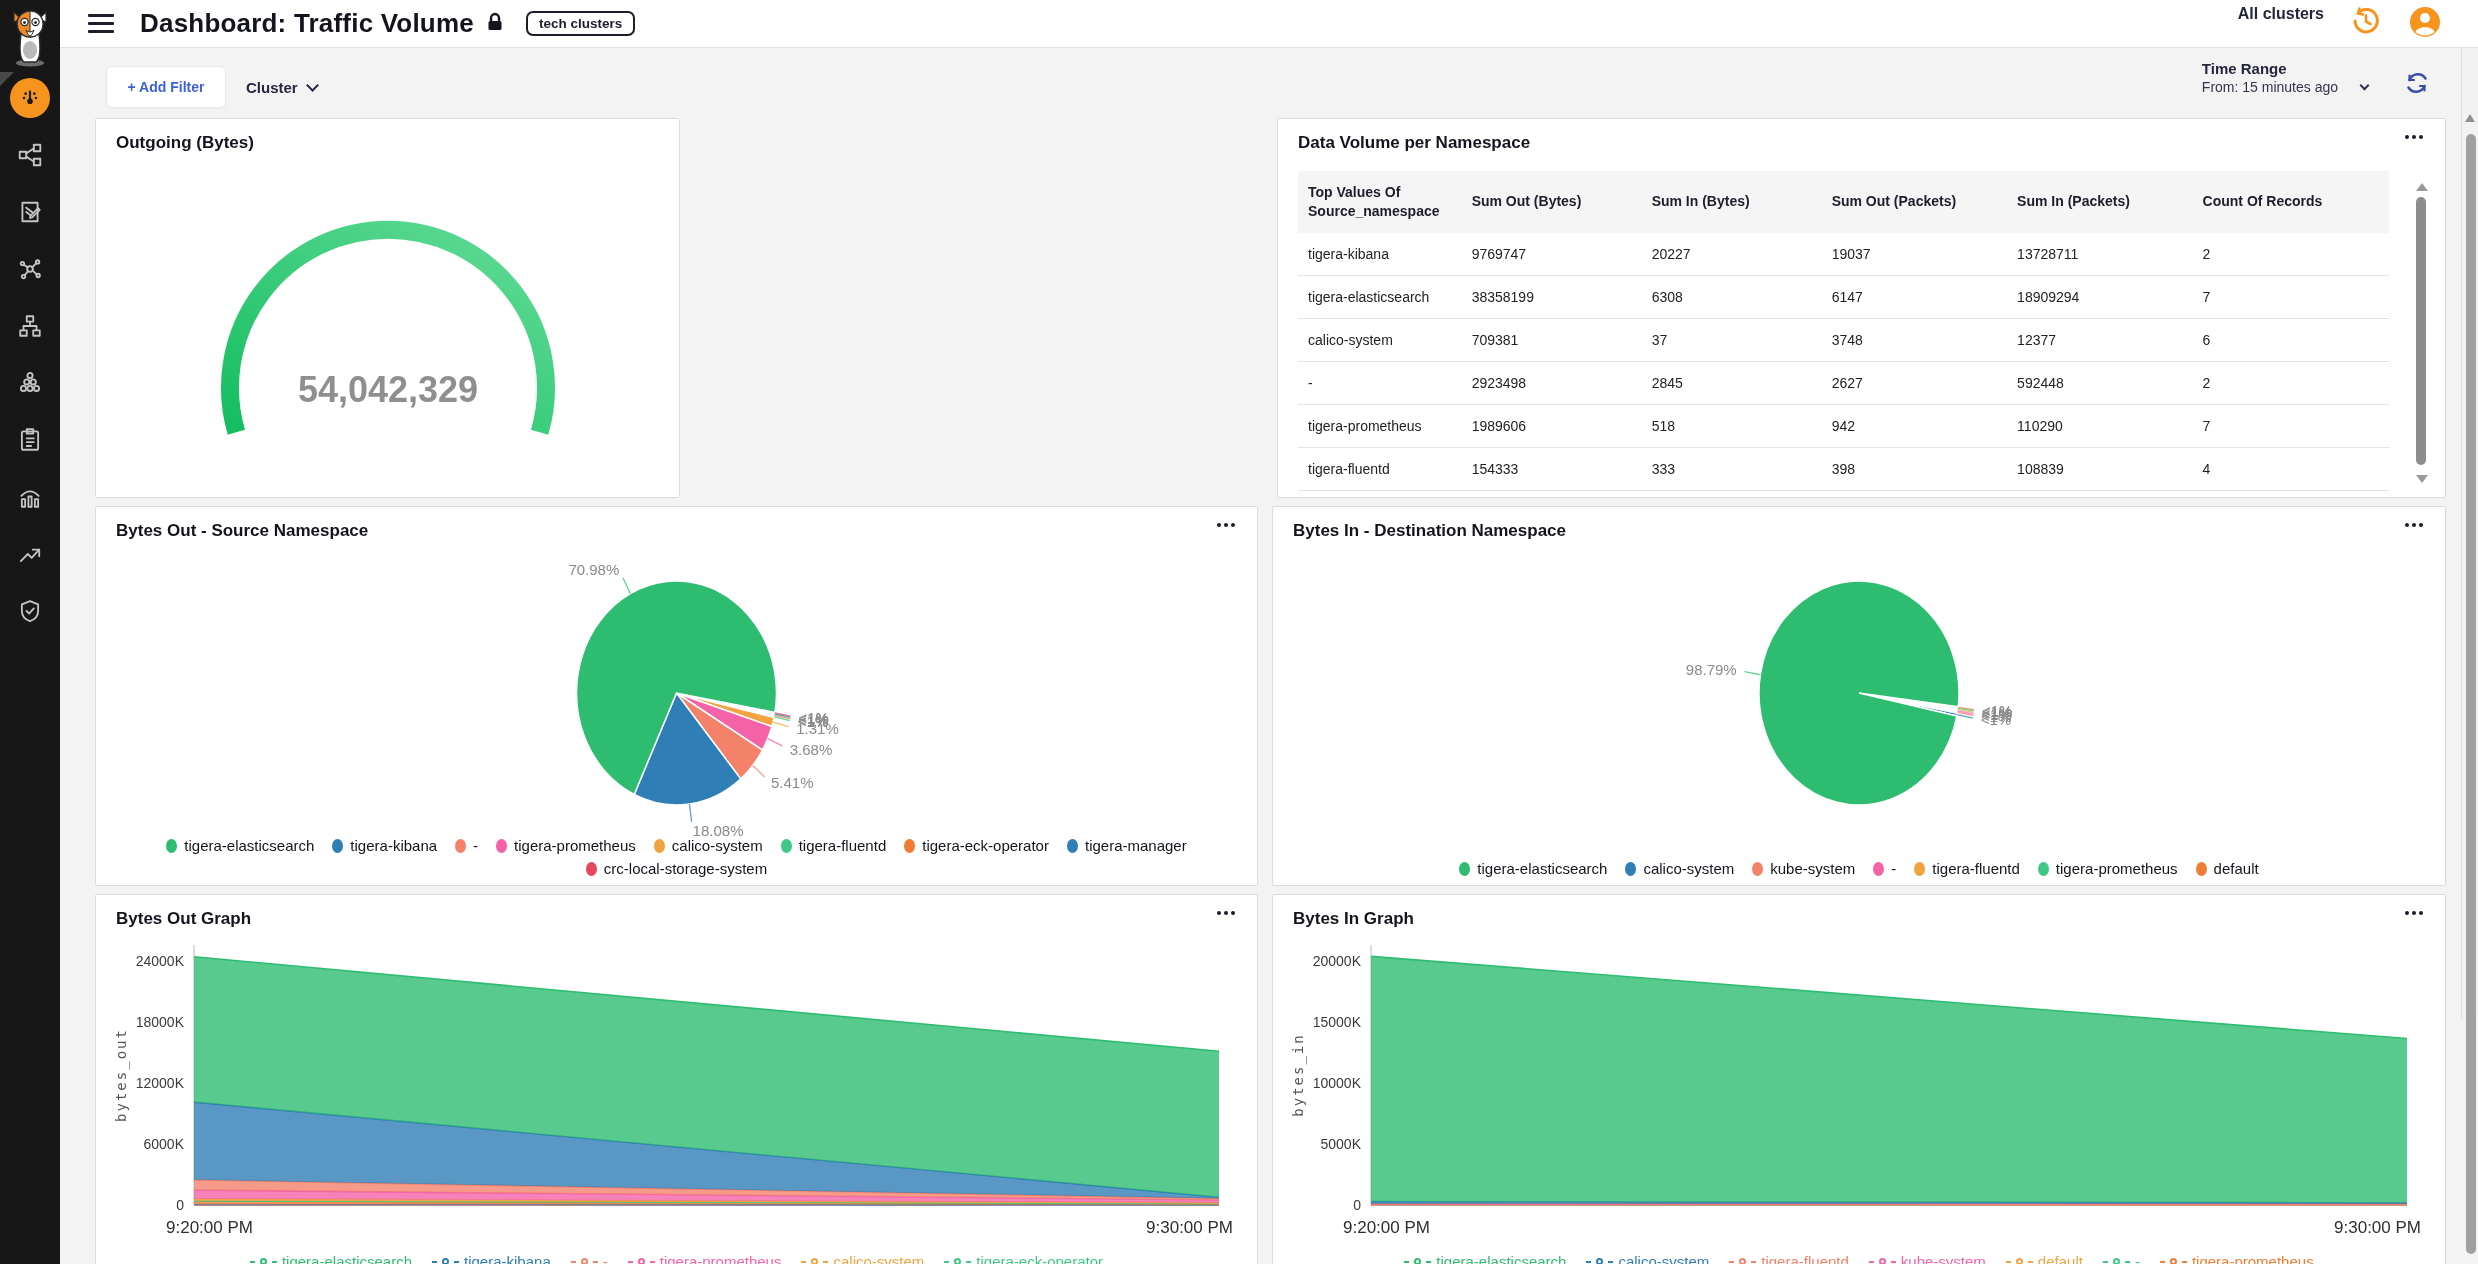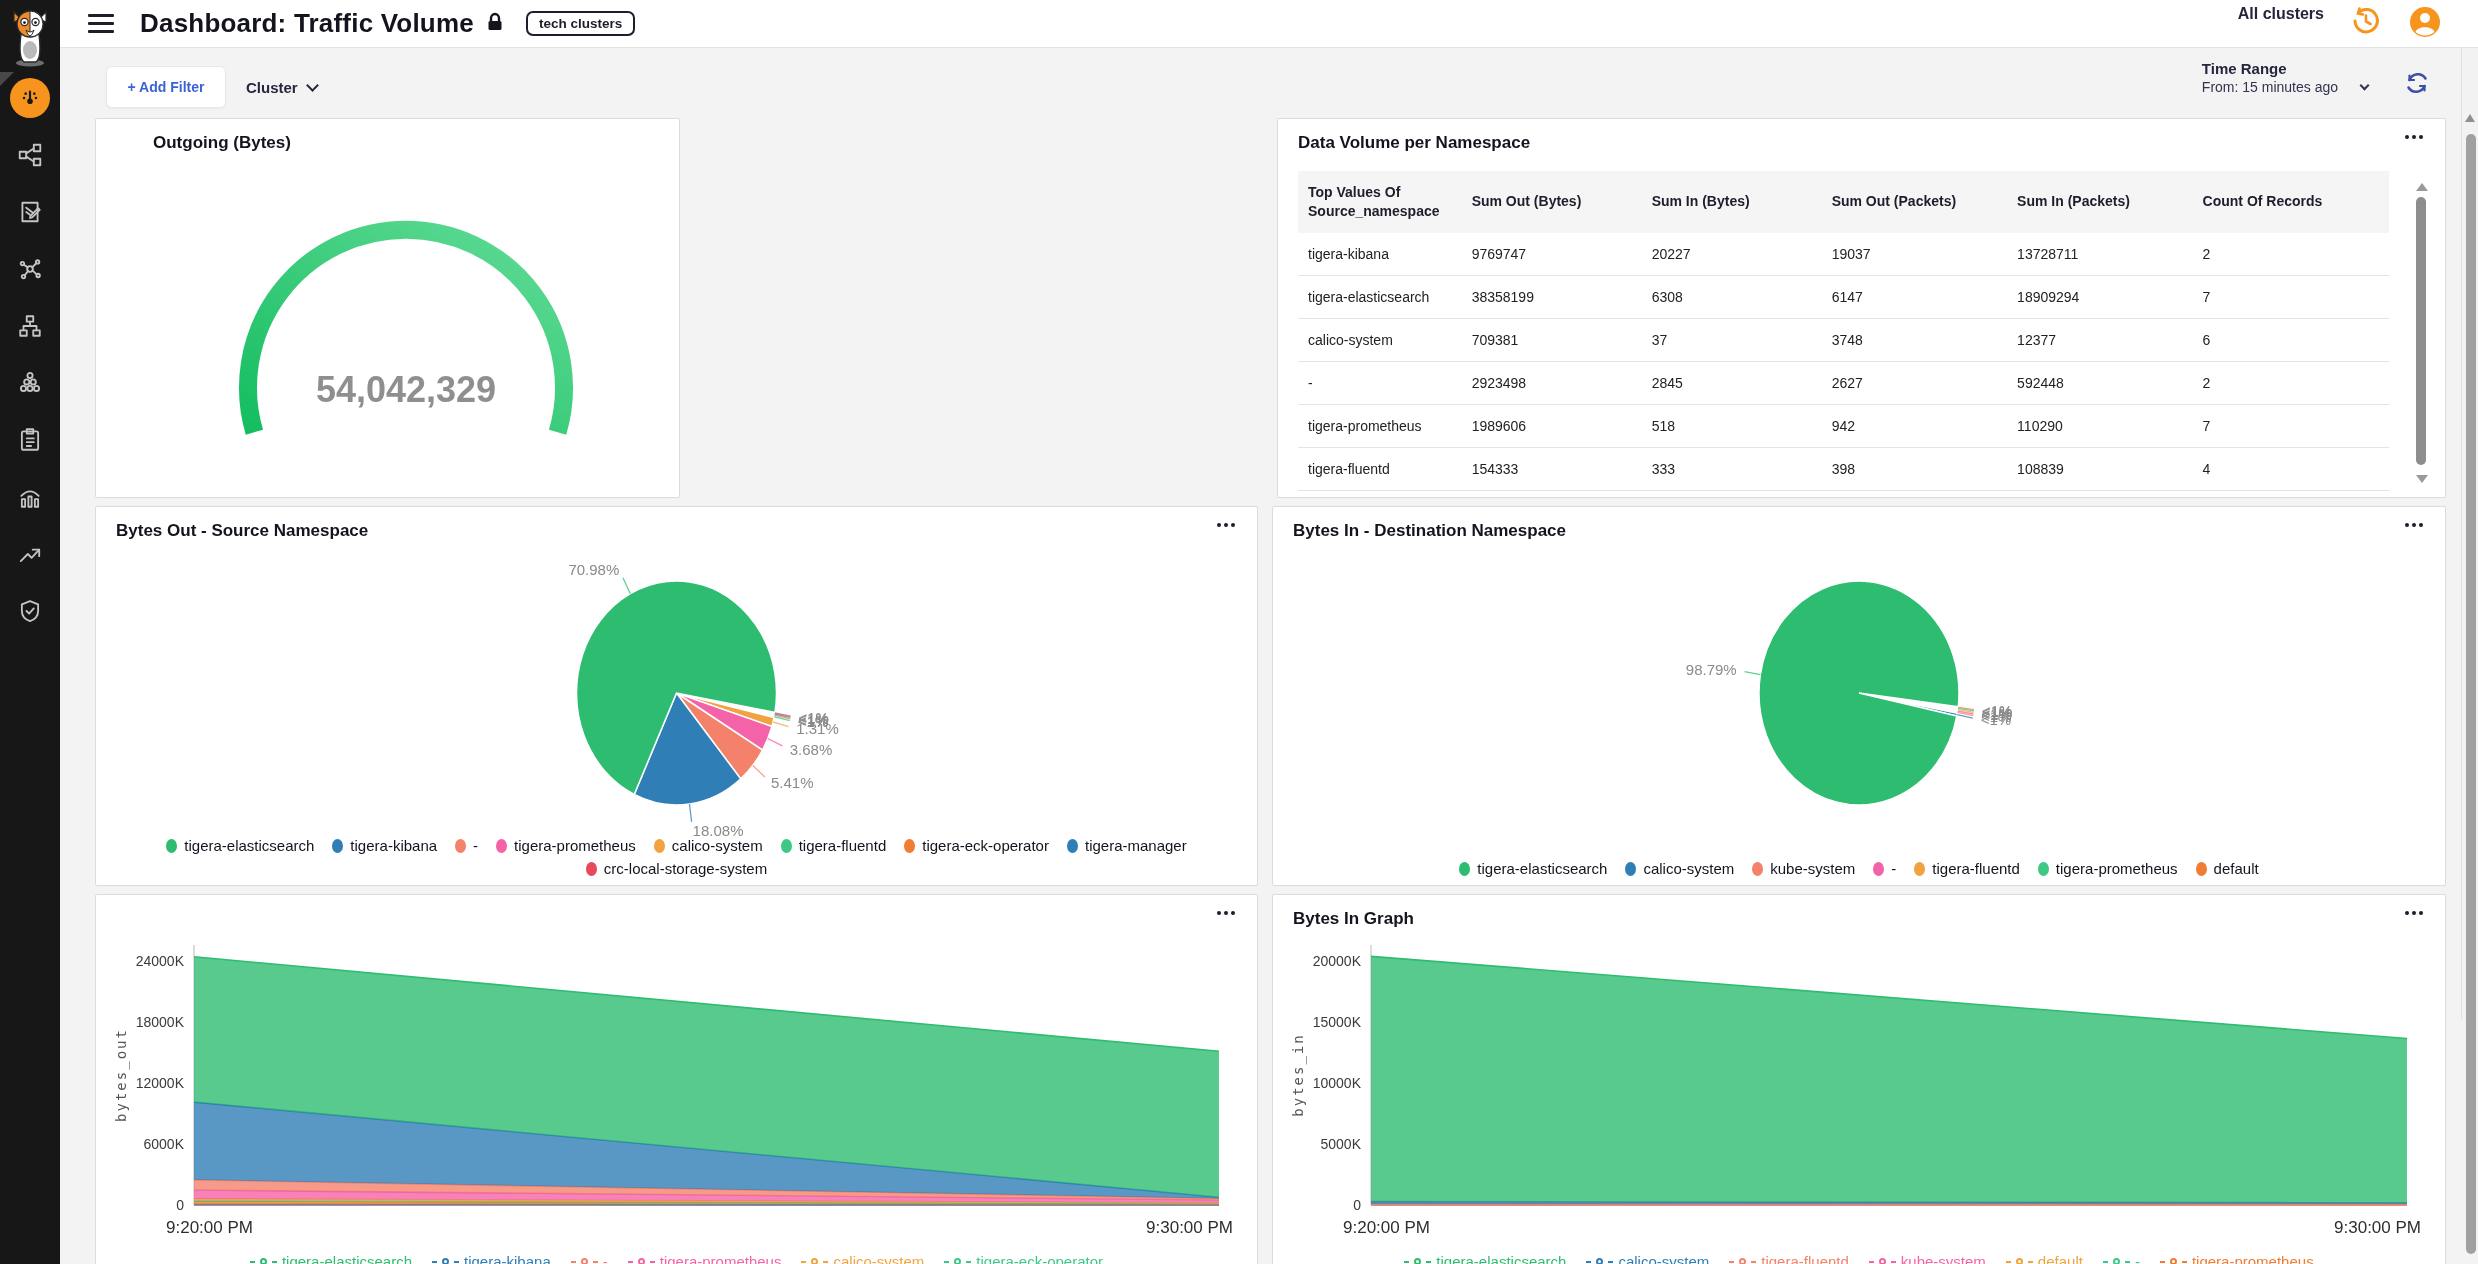--- a/index.html
+++ b/index.html
@@ -36,21 +36,21 @@
   .tr-val { font-size:14px; color:#33334f; margin-top:2px; display:flex; align-items:center; gap:23px; cursor:pointer; }
   .tr-val .chev { border-color:#33334f; width:7px; height:7px; }
   .refresh-btn { position:absolute; right:48px; top:22px; cursor:pointer; }
 
   
   .panel { position:absolute; background:#fff; border:1px solid #dcdcdc; border-radius:2px; overflow:hidden; }
   .panel-title { font-size:17px; font-weight:bold; color:#14141f; padding:14px 20px 4px 20px; }
   .panel-dots { position:absolute; top:10px; right:16px; display:flex; gap:3px; cursor:pointer; padding:6px; }
   .panel-dots i { width:4px; height:4px; border-radius:50%; background:#1d1d2b; }
 
-  #p-gauge-out { left:95px; top:118px; width:585px; height:380px;padding-left:37px; }
+  #p-gauge-out { left:95px; top:118px; width:585px; height:380px; }
   #p-gauge-in  { left:686px; top:118px; width:585px; height:380px; }
   #p-table     { left:1277px; top:118px; width:1169px; height:380px; }
   #p-pie-out   { left:95px;  top:506px; width:1163px; height:380px; }
   #p-pie-in    { left:1272px; top:506px; width:1174px; height:380px; }
   #p-graph-out { left:95px;  top:894px; width:1163px; height:500px; }
   #p-graph-in  { left:1272px; top:894px; width:1174px; height:500px; }
 
   .gauge-wrap { display:flex; justify-content:center; margin-top:40px; }
   .gauge-value { font-size:36px; font-weight:bold; fill:#8f8f8f; }
 
@@ -482,20 +482,21 @@
           <span>tigera-prometheus</span>
         </div>
         <div class="pl-item">
           <span class="pl-swatch" style="background: rgb(239, 125, 51);"></span>
           <span>default</span>
         </div>
       </div>
   </div>
 
   <div class="panel" id="p-graph-out">
+    <div class="panel-title">Bytes Out Graph</div>
     <div class="panel-dots">
         <i></i>
         <i></i>
         <i></i>
       </div>
     <svg class="area-svg" id="area-out-svg" viewBox="0 0 1161 315">
         <text x="88" y="275" text-anchor="end" fill="#3a3a3a" font-size="14">0</text>
         <text x="88" y="214" text-anchor="end" fill="#3a3a3a" font-size="14">6000K</text>
         <text x="88" y="153" text-anchor="end" fill="#3a3a3a" font-size="14">12000K</text>
         <text x="88" y="92" text-anchor="end" fill="#3a3a3a" font-size="14">18000K</text>

